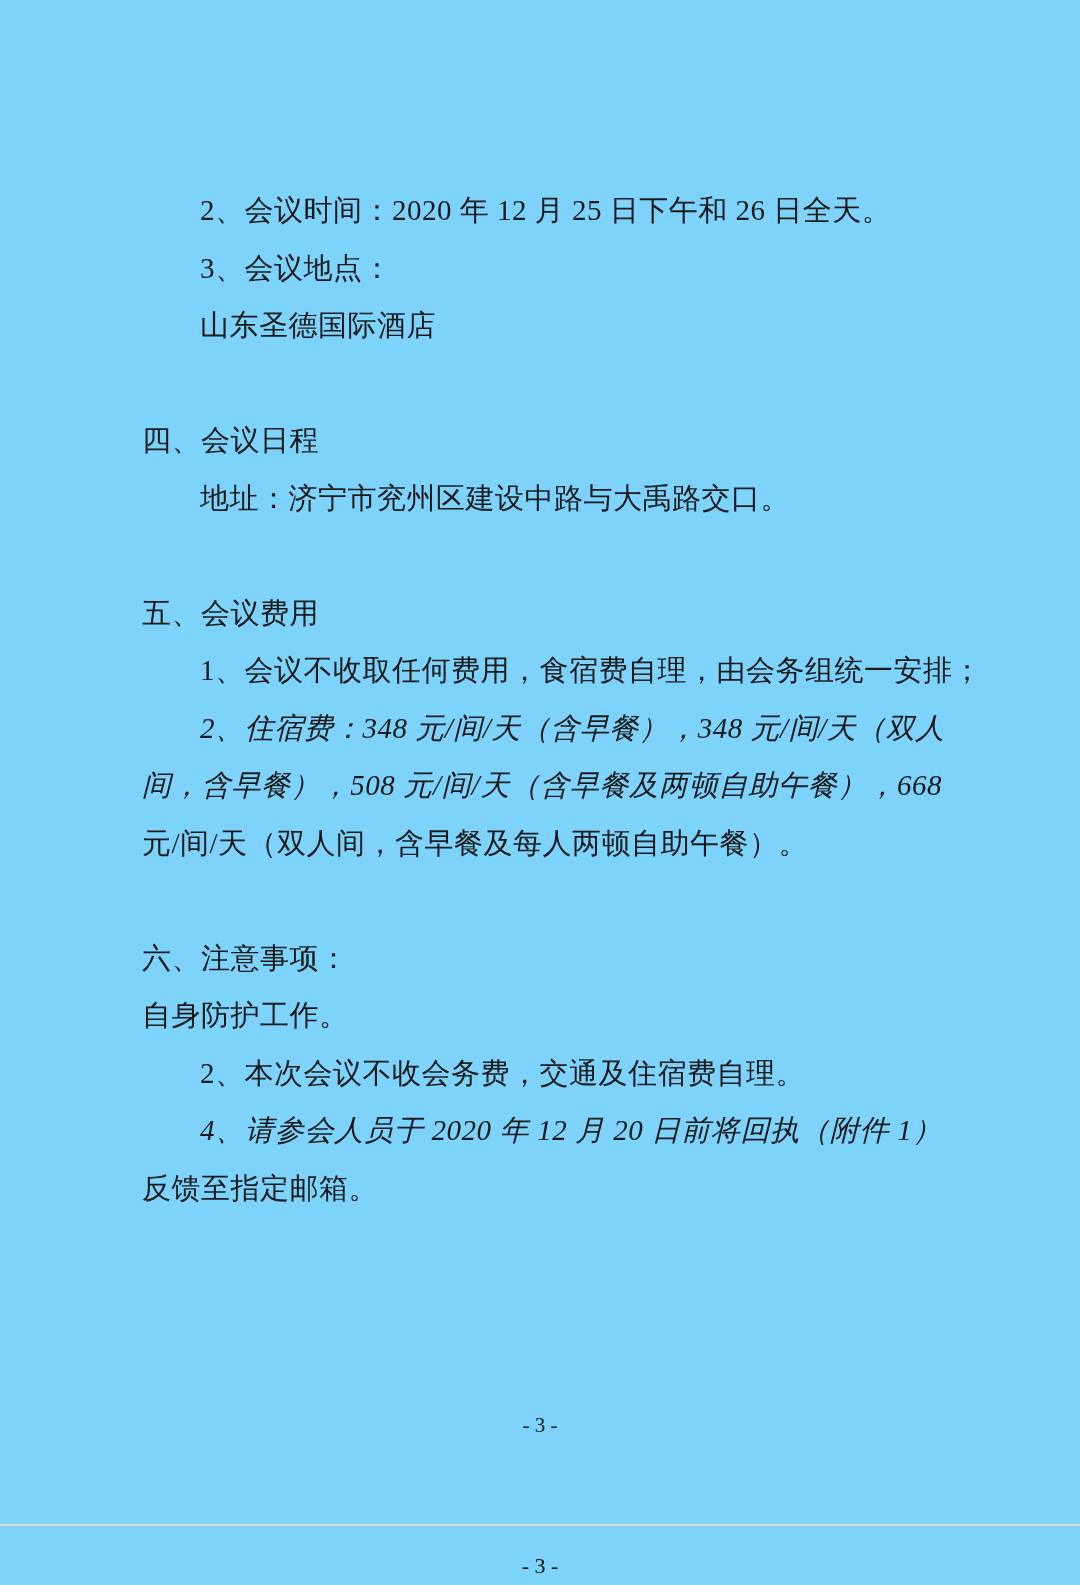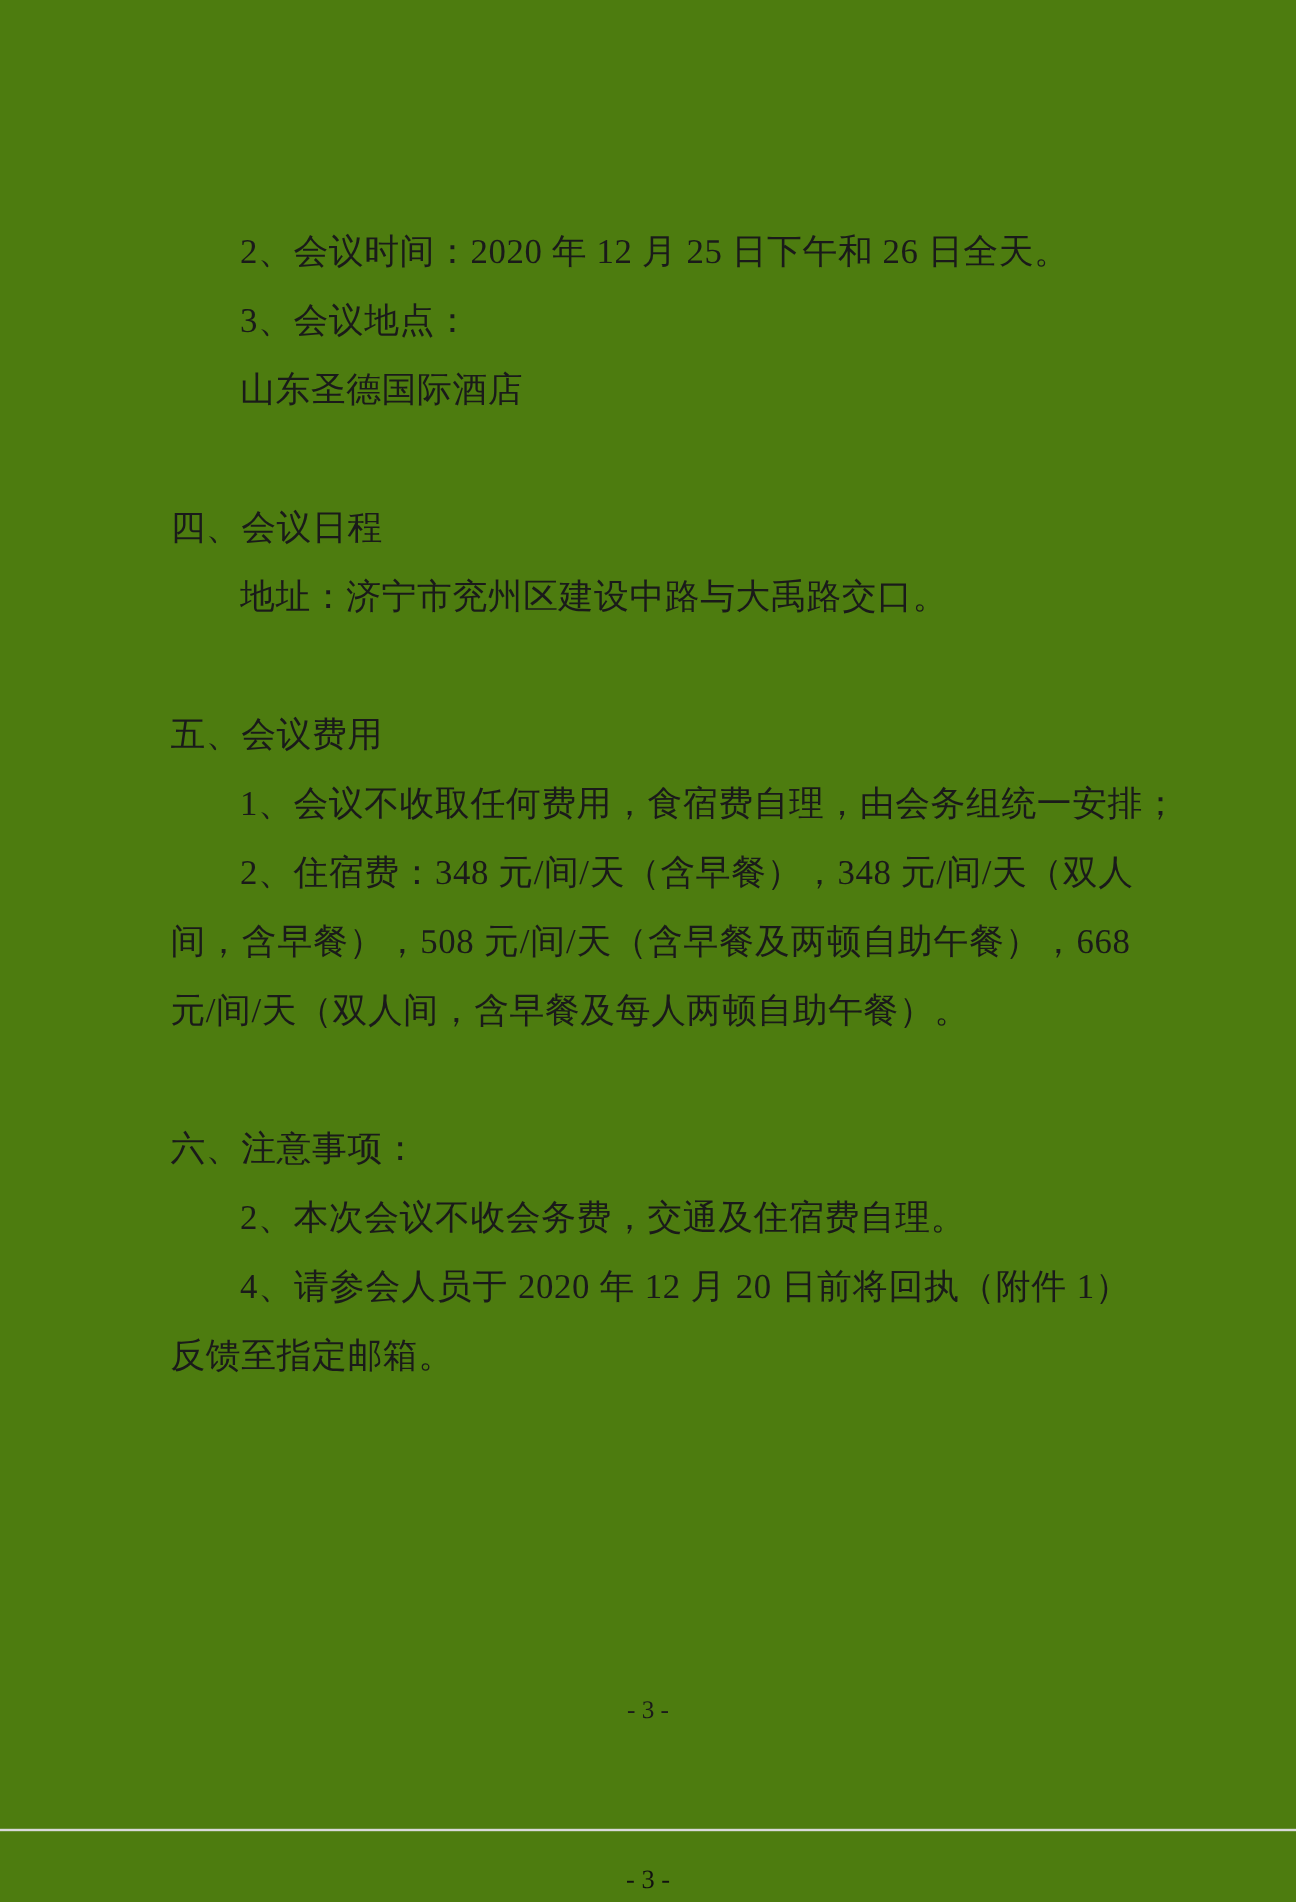--- a/index.html
+++ b/index.html
@@ -8,41 +8,42 @@
     background: #ffffff;
     width: 1080px;
     height: 1585px;
     overflow: hidden;
     font-family: "Liberation Serif", "DejaVu Serif", serif;
   }
   .page {
     position: relative;
     width: 1080px;
     height: 1585px;
-    background: #4d7c0f;
+    background: #7dd3fc;
   }
   .content {
     position: absolute;
     left: 142px;
     top: 182px;
     width: 800px;
   }
   .line {
     font-size: 29px;
     line-height: 57.5px;
     height: 57.5px;
     color: #1a1a1a;
     white-space: nowrap;
     letter-spacing: 0.5px;
   }
   .indent { padding-left: 58px; }
   .gap { margin-top: 57.5px; }
   .stretch {
     text-align: justify;
     text-align-last: justify;
+    font-style: italic;
   }
   .inline-page-number {
     position: absolute;
     top: 1409px;
     left: 0;
     width: 1080px;
     text-align: center;
     font-size: 21px;
     line-height: 32px;
     color: #1a1a1a;
@@ -76,20 +77,21 @@
     <div class="line indent">3、会议地点：</div>
     <div class="line indent">山东圣德国际酒店</div>
     <div class="line gap">四、会议日程</div>
     <div class="line indent">地址：济宁市兖州区建设中路与大禹路交口。</div>
     <div class="line gap">五、会议费用</div>
     <div class="line indent">1、会议不收取任何费用，食宿费自理，由会务组统一安排；</div>
     <div class="line indent stretch">2、住宿费：348 元/间/天（含早餐），348 元/间/天（双人</div>
     <div class="line stretch">间，含早餐），508 元/间/天（含早餐及两顿自助午餐），668</div>
     <div class="line">元/间/天（双人间，含早餐及每人两顿自助午餐）。</div>
     <div class="line gap">六、注意事项：</div>
+    <div class="line">自身防护工作。</div>
     <div class="line indent">2、本次会议不收会务费，交通及住宿费自理。</div>
     <div class="line indent stretch">4、请参会人员于 2020 年 12 月 20 日前将回执（附件 1）</div>
     <div class="line">反馈至指定邮箱。</div>
   </div>
 
   <div class="inline-page-number">- 3 -</div>
 
   <div class="page-divider"></div>
 
   <div class="footer-page-number">- 3 -</div>

